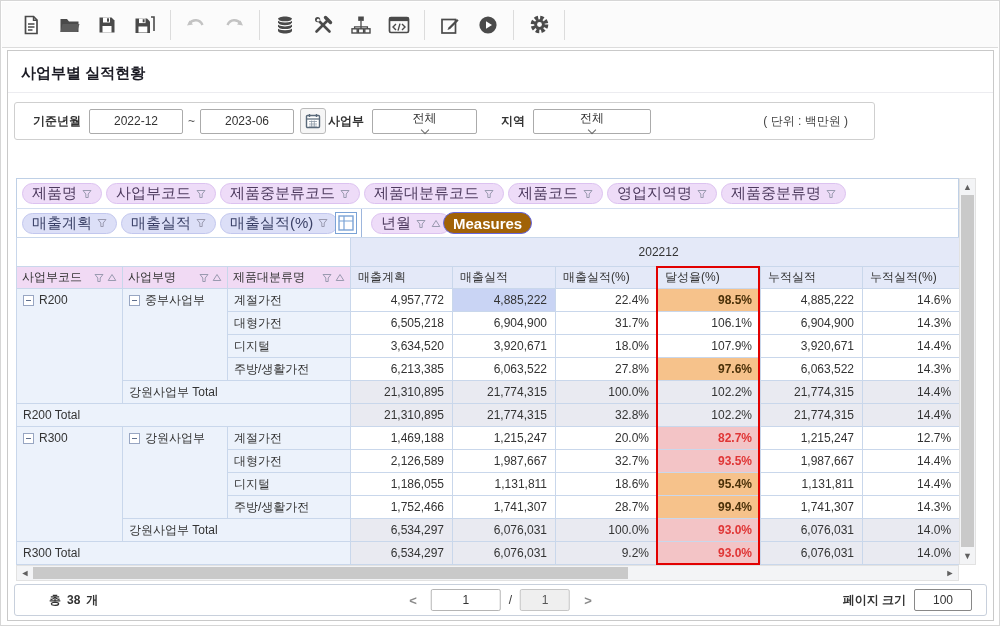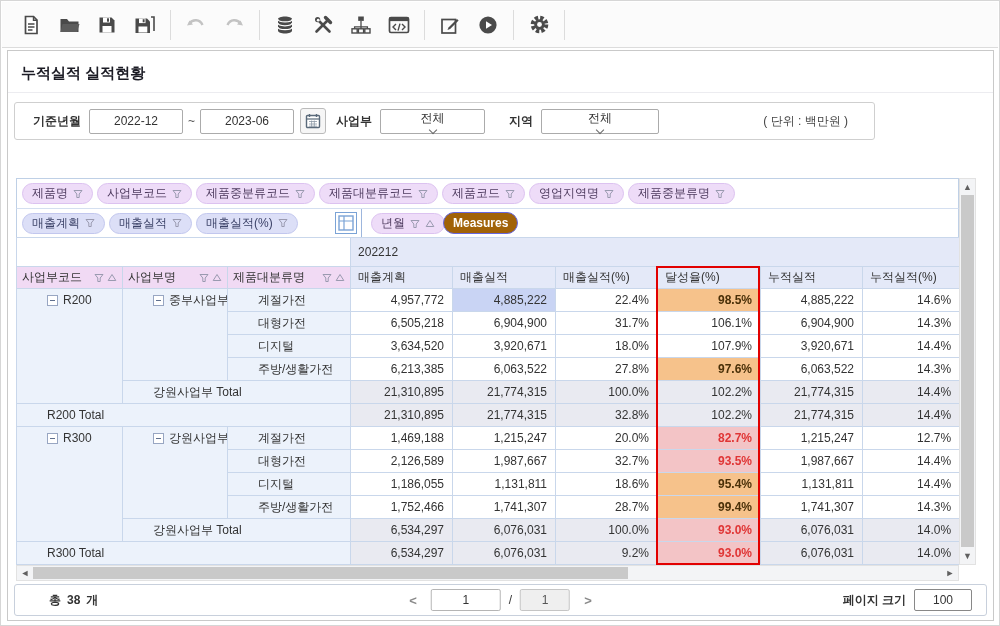--- a/index.html
+++ b/index.html
@@ -28,43 +28,43 @@
   .fselect .chev { width:6px; height:6px; border-right:1.6px solid #666; border-bottom:1.6px solid #666; transform:rotate(45deg); margin-top:-3px; }
   .sel-division { width:105px; }
   .sel-region { width:118px; }
   .unit-note { margin-left:auto; color:#444; padding-right:16px; }
 
   
   .pivot { position:absolute; left:8px; top:127px; width:961px; height:403px; }
   .chips-row { position:relative; width:943px; border:1px solid #bfd0e6; border-bottom:none; background:#fff; display:flex; align-items:center; padding-left:3px; }
   .chips-row1 { height:30px; }
   .chips-row2 { height:29px; border-top:1px solid #d4dff0; }
-  .chip { display:inline-flex; align-items:center; gap:5px; height:21px; padding:0 9px; border-radius:11px; margin:0 2px; font-size:12px; cursor:pointer; white-space:nowrap; }
+  .chip { display:inline-flex; align-items:center; gap:5px; height:21px; padding:0 9px; border-radius:11px; margin:0 2px; font-size:15px; cursor:pointer; white-space:nowrap; }
   .chip-dim { background:#eedcf8; border:1px solid #dcc2f0; color:#4d3a5e; }
   .chip-meas { background:#dcdff7; border:1px solid #c2c7ee; color:#3c4268; }
   .chip-measures { background:#a16207; border:1px solid #6567e0; color:#fff; font-weight:bold; height:22px; border-radius:12px; }
   .layout-btn { position:absolute; left:318px; top:3px; width:22px; height:22px; border:1px solid #7ba3d6; background:#fff; display:flex; align-items:center; justify-content:center; cursor:pointer; }
   .axis-divider { position:absolute; left:344px; top:0; bottom:0; width:1px; background:#9db6dd; }
   .chip-yearmonth { position:absolute; left:352px; top:4px; }
   .chip-measures { position:absolute; left:424px; top:3px; }
 
   
   .grid-wrap { position:absolute; left:0; top:59px; }
   table.grid { border-collapse:collapse; table-layout:fixed; width:943px; }
   .grid th, .grid td { border:1px solid #c9d7eb; overflow:hidden; white-space:nowrap; font-weight:normal; }
-  .grid .period-row th { height:29px; background:#e4e9f8; text-align:left; padding-left:7px; color:#333; }
+  .grid .period-row th { height:29px; background:#e4e9f8; text-align:center; padding-left:7px; color:#333; }
   .grid .period-row .blank { background:#fff; }
   .grid .hdr-row th { height:22px; font-size:12px; }
   .grid th.rowhdr { background:#f1daf4; padding:0 5px; }
   .grid th.valhdr { background:#e4e9f8; text-align:left; padding-left:7px; }
   .rowhdr-inner { display:flex; align-items:center; justify-content:space-between; }
   .rowhdr-inner .hicons { display:inline-flex; gap:3px; align-items:center; }
   .grid td { height:23px; padding:0 8px; }
   td.lbl { background:#ecf2fb; text-align:left; padding:0 6px; vertical-align:top; }
-  td.lbl .cellflex { display:flex; align-items:center; gap:5px; height:22px;margin-left:24px; }
+  td.lbl .cellflex { display:flex; align-items:center; gap:5px; height:22px; }
   td.num { text-align:right; background:#fff; }
   td.total-num { background:#e9eaf1; }
   td.sel { background:#c9d4f4; }
   td.warn { background:#f6c28b; font-weight:bold; color:#4a3008; }
   td.bad { background:#f3c4c6; font-weight:bold; color:#e03535; }
   .expbox { position:relative; width:11px; height:11px; border:1px solid #98a6c2; background:#fff; flex:0 0 auto; }
   .expbox::after { content:""; position:absolute; left:2px; right:2px; top:4px; height:1px; background:#60708e; }
 
   
   .red-box { position:absolute; left:640px; top:88px; width:104px; height:299px; border:2px solid #e20000; pointer-events:none; }
@@ -191,37 +191,37 @@
       <svg width="21" height="21" viewBox="0 0 20 20">
           <circle cx="10" cy="10" r="6.4" fill="none" stroke="#4a4a4a" stroke-width="4" stroke-dasharray="3.2 1.9"></circle>
           <circle cx="10" cy="10" r="5" fill="#4a4a4a"></circle>
           <circle cx="10" cy="10" r="2.3" fill="#fbfbfb"></circle>
         </svg>
     </div>
     <div class="tb-sep"></div>
   </div>
 
   <div class="panel">
-    <div class="page-title">누적실적 실적현황</div>
+    <div class="page-title">사업부별 실적현황</div>
     <div class="title-divider"></div>
 
     <div class="filterbar">
       <span class="flabel">기준년월</span>
       <input class="finput" value="2022-12" style="">
       <span class="tilde">~</span>
       <input class="finput" value="2023-06" style="">
       <span class="cal-btn">
         <svg width="16" height="16" viewBox="0 0 16 16">
             <rect x="1.5" y="2.5" width="13" height="12" rx="1" fill="#fff" stroke="#5a6a7a" stroke-width="1.4"></rect>
             <path d="M1.5 6h13" stroke="#5a6a7a" stroke-width="1.2"></path>
             <path d="M4.5 1v3M11.5 1v3" stroke="#5a6a7a" stroke-width="1.4"></path>
             <path d="M4 8.5h8M4 11h8M4 13.2h8M6.6 7.5v6.5M9.3 7.5v6.5" stroke="#8a97a5" stroke-width=".8"></path>
           </svg>
       </span>
-      <span class="flabel" style="margin-left:10px">사업부</span>
+      <span class="flabel" style="margin-left:2px">사업부</span>
       <div class="fselect sel-division">
         <span>전체</span>
         <span class="chev"></span>
       </div>
       <span class="flabel" style="margin-left:24px">지역</span>
       <div class="fselect sel-region">
         <span>전체</span>
         <span class="chev"></span>
       </div>
       <span class="unit-note">( 단위 : 백만원 )</span>

